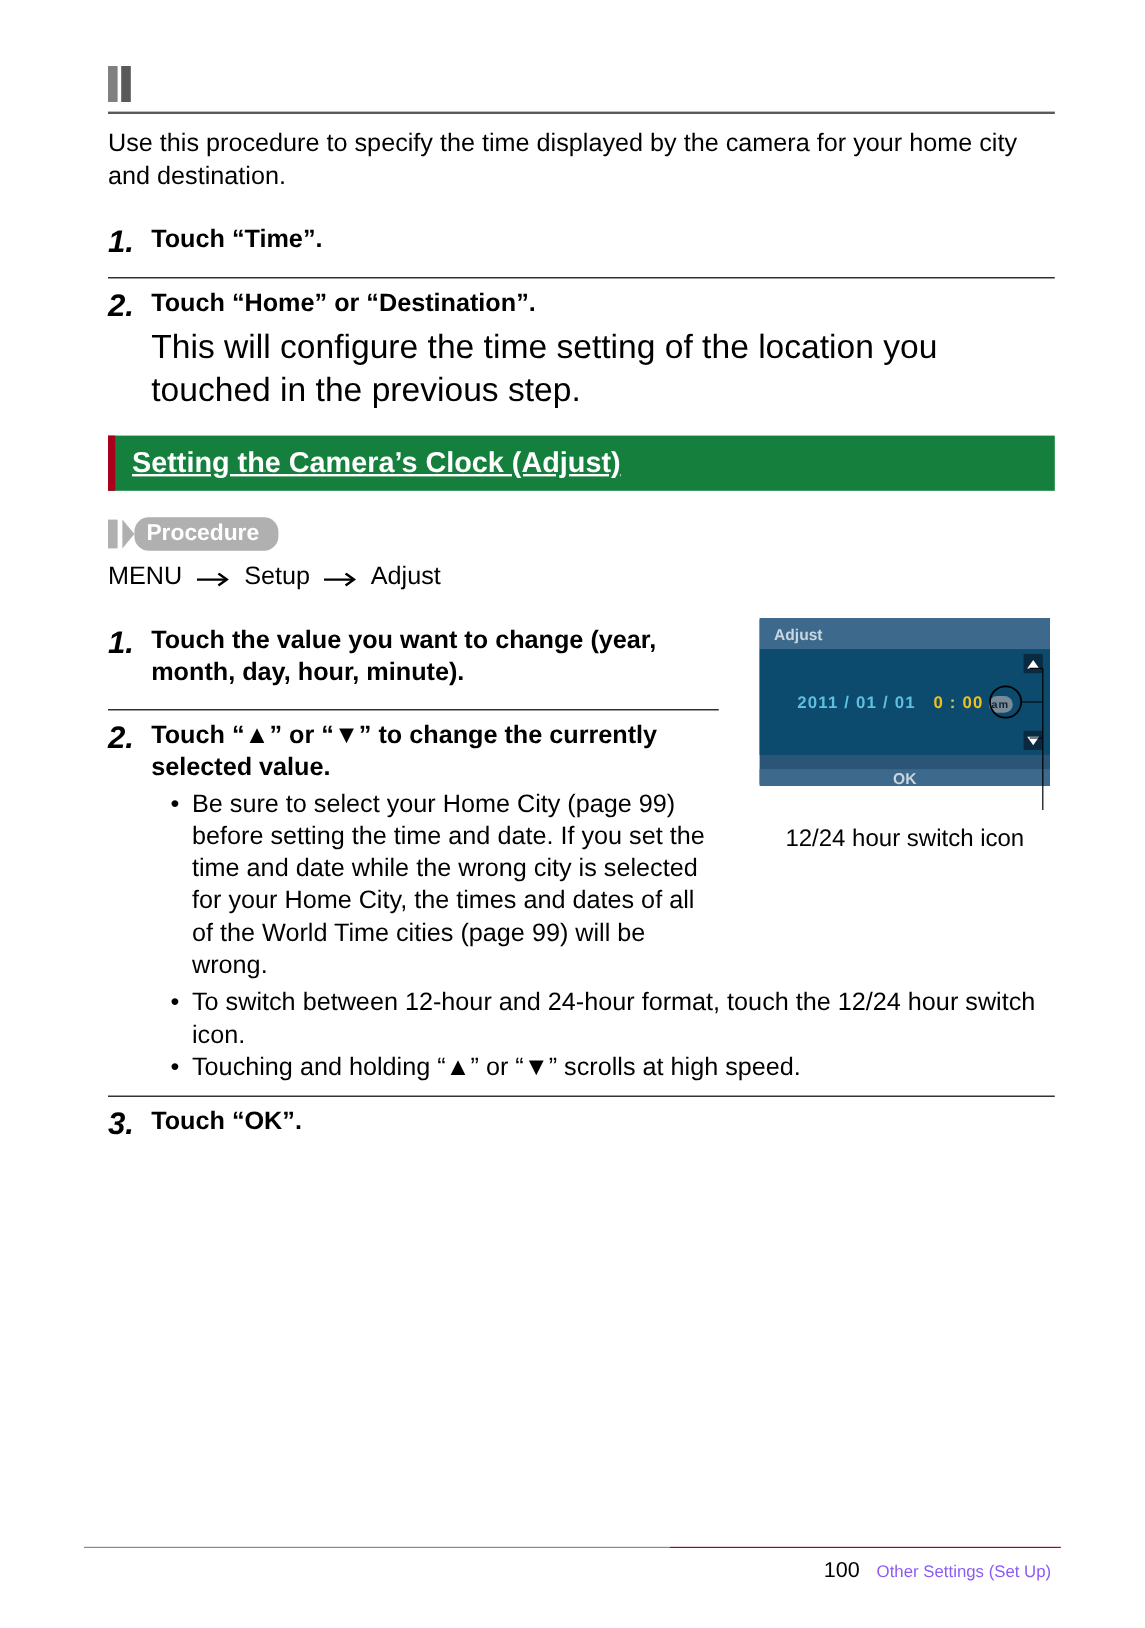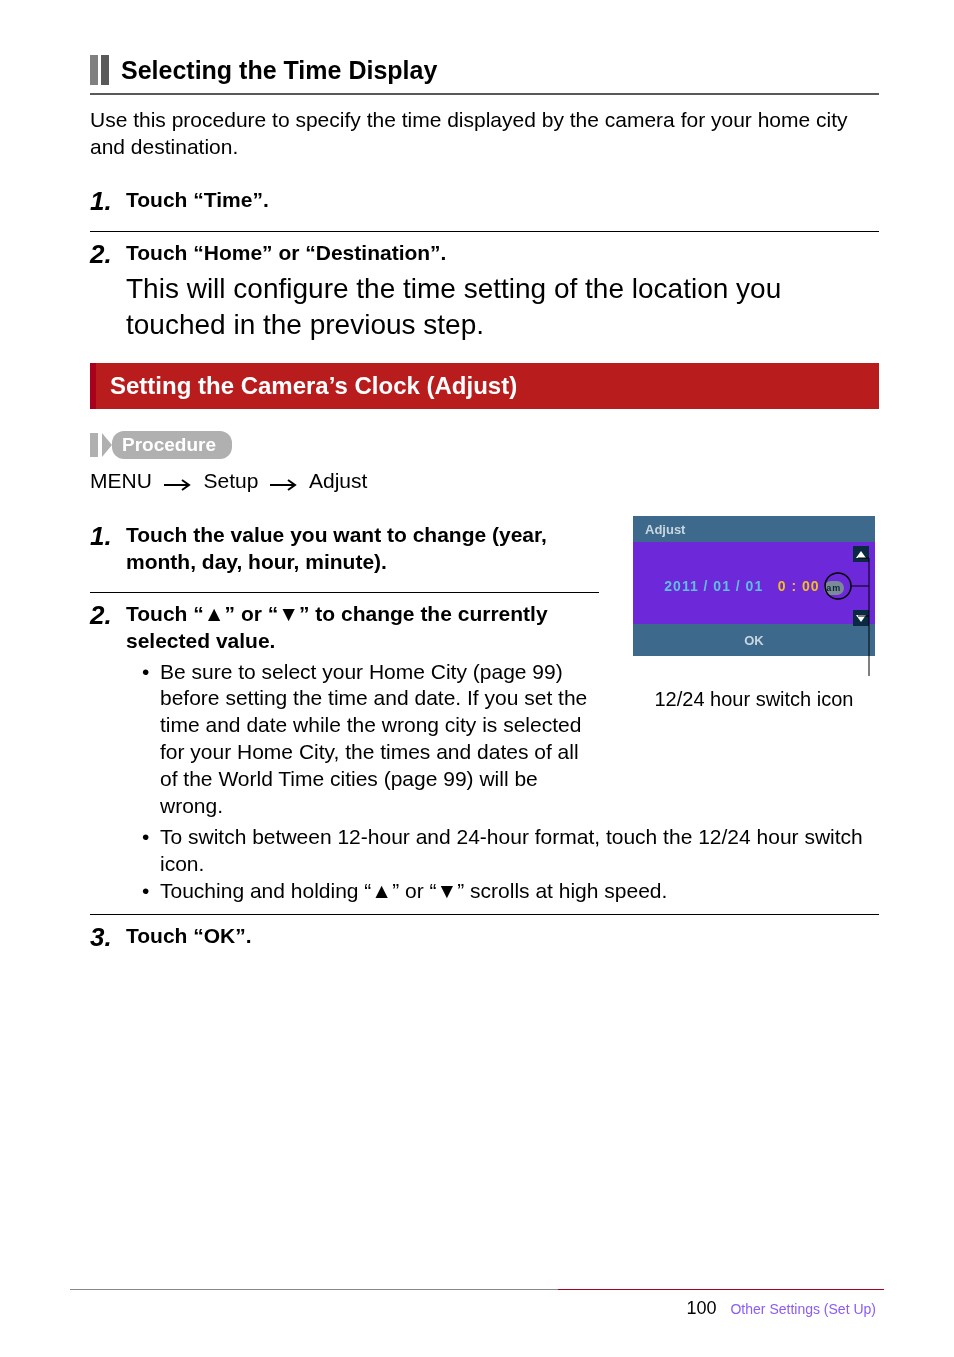--- a/index.html
+++ b/index.html
@@ -14,21 +14,21 @@
 
   .body-text { font-size: 21px; line-height: 1.28; margin-bottom: 18px; }
 
   .step { border-top: 1px solid #000; padding-top: 8px; margin-top: 6px; }
   .step.first { border-top: none; margin-top: 0; }
   .step-head { display: flex; align-items: flex-start; }
   .step-num { font-size: 26px; font-weight: bold; font-style: italic; width: 36px; flex-shrink: 0; line-height: 1.1; }
   .step-title { font-size: 21px; font-weight: bold; line-height: 1.28; }
   .step-body { font-size: 28px; line-height: 1.28; margin-left: 36px; margin-top: 2px; margin-bottom: 10px; }
 
-  .section-bar { background: #b91c1c; color: #fff; font-size: 24px; font-weight: bold; padding: 9px 14px; margin-top: 20px; margin-bottom: 22px; border-left: 6px solid #a9001e; }
+  .section-bar { background: #15803d; color: #fff; font-size: 24px; font-weight: bold; padding: 9px 14px; margin-top: 20px; margin-bottom: 22px; border-left: 6px solid #a9001e; text-decoration: underline; }
 
   .proc-row { display: flex; align-items: center; margin-bottom: 10px; }
   .proc-bar { width: 8px; height: 24px; background: #b0b0b0; margin-right: 4px; }
   .proc-arrow { width: 0; height: 0; border-top: 12px solid transparent; border-bottom: 12px solid transparent; border-left: 10px solid #b0b0b0; margin-right: 0; }
   .proc-pill { background: #b0b0b0; color: #fff; font-weight: bold; font-size: 19px; padding: 3px 16px 3px 10px; border-radius: 12px; }
 
   .proc-path { font-size: 21px; font-weight: normal; margin-bottom: 20px; }
   .arr { display: inline-block; vertical-align: middle; margin: 0 6px; }
 
   .two-col { display: flex; gap: 30px; align-items: flex-start; }
@@ -36,25 +36,25 @@
   .col-right { width: 250px; flex-shrink: 0; text-align: center; padding-top: 2px; }
 
   .bullets { margin-left: 52px; margin-top: 4px; margin-bottom: 10px; }
   .bullets li { font-size: 21px; line-height: 1.28; list-style: none; position: relative; padding-left: 18px; }
   .bullets li::before { content: "•"; position: absolute; left: 0; }
 
   .tri { font-family: Arial, sans-serif; }
 
   .screenshot { width: 242px; height: 140px; background: #2b5576; position: relative; border-radius: 2px; margin: 0 auto; }
   .ss-top { position: absolute; top: 0; left: 0; right: 0; height: 26px; background: #3d6a8c; color: #c9d6e0; font-size: 13px; display: flex; align-items: center; padding-left: 12px; font-weight: bold; }
-  .ss-mid { position: absolute; top: 26px; left: 0; right: 0; bottom: 26px; background: #6d28d9; display: flex; align-items: center; justify-content: center; }
+  .ss-mid { position: absolute; top: 26px; left: 0; right: 0; bottom: 26px; background: #0c4a6e; display: flex; align-items: center; justify-content: center; }
   .ss-date { color: #5fbfe0; font-size: 14px; font-weight: bold; letter-spacing: 1px; }
   .ss-date .yellow { color: #f0c020; }
   .ss-am { display: inline-flex; width: 20px; height: 14px; background: #7b8a97; border-radius: 8px; color: #0b2538; font-size: 9px; align-items: center; justify-content: center; margin-left: 4px; font-weight: bold; }
-  .ss-bot { position: absolute; bottom: 0; left: 0; right: 0; height: 32px; background: #3d6a8c; color: #c9d6e0; font-size: 13px; display: flex; align-items: center; justify-content: center; font-weight: bold; }
+  .ss-bot { position: absolute; bottom: 0; left: 0; right: 0; height: 14px; background: #3d6a8c; color: #c9d6e0; font-size: 13px; display: flex; align-items: center; justify-content: center; font-weight: bold; }
   .ss-up, .ss-down { position: absolute; right: 6px; width: 16px; height: 16px; background: #0a2a42; display: flex; align-items: center; justify-content: center; }
   .ss-up { top: 30px; }
   .ss-down { bottom: 30px; }
   .ss-tri-up { width: 0; height: 0; border-left: 5px solid transparent; border-right: 5px solid transparent; border-bottom: 7px solid #fff; }
   .ss-tri-down { width: 0; height: 0; border-left: 5px solid transparent; border-right: 5px solid transparent; border-top: 7px solid #fff; }
 
   .callout-svg { position: absolute; top: 0; left: 0; pointer-events: none; }
   .callout-text { font-size: 20px; text-align: center; margin-top: 28px; }
 
   .footer { position: absolute; bottom: 38px; left: 0; right: 0; }
@@ -66,21 +66,20 @@
   svg.arrow-sm { display: inline-block; vertical-align: -2px; }
 </style>
 </head>
 <body>
 
 <div class="page">
 
   <div class="h2-row">
     <div class="h2-bar"></div>
     <div class="h2-bar2"></div>
-    <div class="h2-text">Selecting the Time Display</div>
   </div>
   <div class="h2-underline"></div>
 
   <div class="body-text">Use this procedure to specify the time displayed by the camera for your home city and destination.</div>
 
   <div class="step first">
     <div class="step-head">
       <div class="step-num">1.</div>
       <div class="step-title">Touch “Time”.</div>
     </div>

